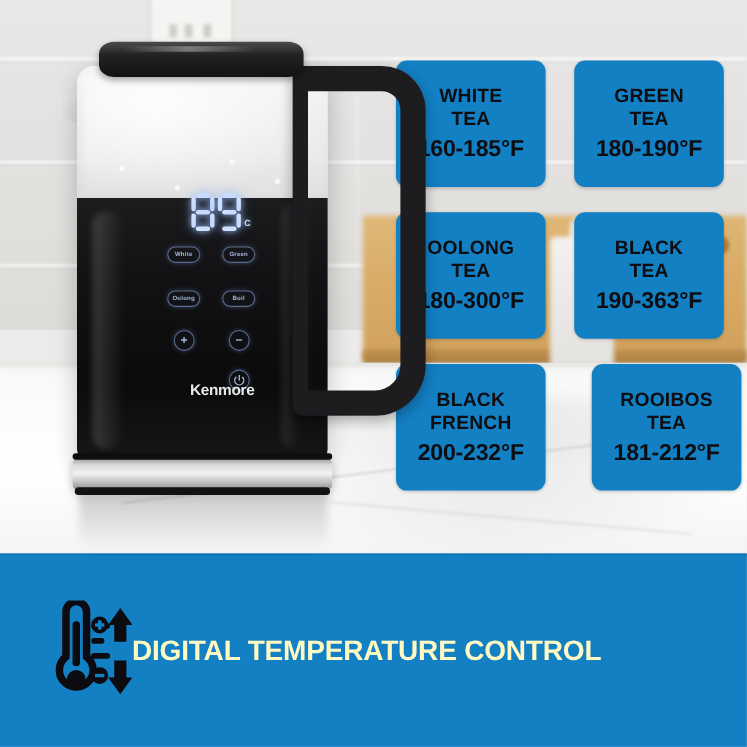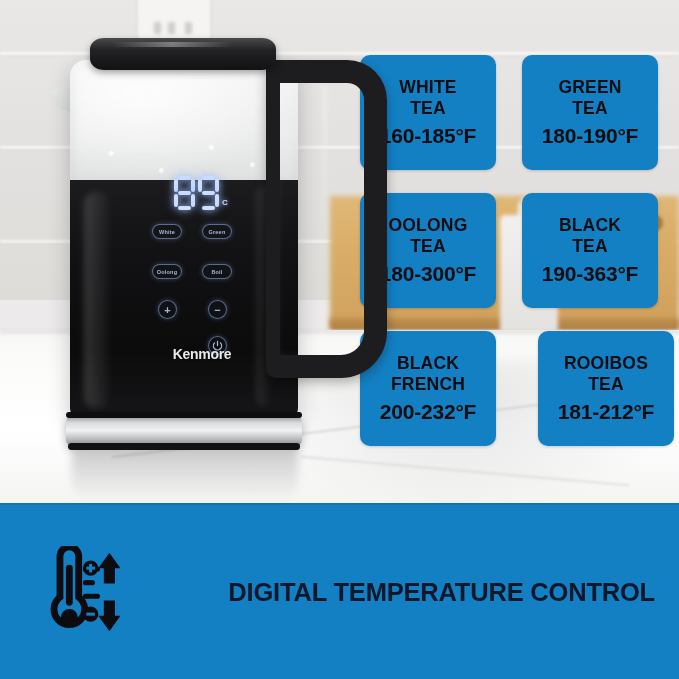--- a/index.html
+++ b/index.html
@@ -120,21 +120,21 @@
   .card .nm{font-size:17.5px;letter-spacing:.2px;}
   .card .tmp{font-size:21px;margin-top:3px;letter-spacing:-.2px;}
   .c0{left:0;top:0;}   .c1{left:162px;top:0;}
   .c2{left:0;top:138px;} .c3{left:162px;top:138px;}
   .c4{left:0;top:276px;} .c5{left:178px;top:276px;justify-content:center;}
 
   
   .banner{position:absolute;left:0;top:505px;width:679px;height:174px;background:#1380c4;
           display:flex;align-items:center;}
   .thermo{margin-left:34px;width:86px;height:92px;flex:none;}
-  .btext{flex:1;text-align:right;color:#0f172a;font-weight:bold;
+  .btext{flex:1;text-align:left;color:#fef9c3;font-weight:bold;
          font-size:25.5px;line-height:1.26;letter-spacing:-.2px;padding-right:24px;}
   .banner-top{position:absolute;left:0;top:503px;width:679px;height:3px;background:#0f74b2;}
 </style>
 </head>
 <body>
 
 <div class="stage">
 
   <div class="photo">
     <div class="wall"></div>

